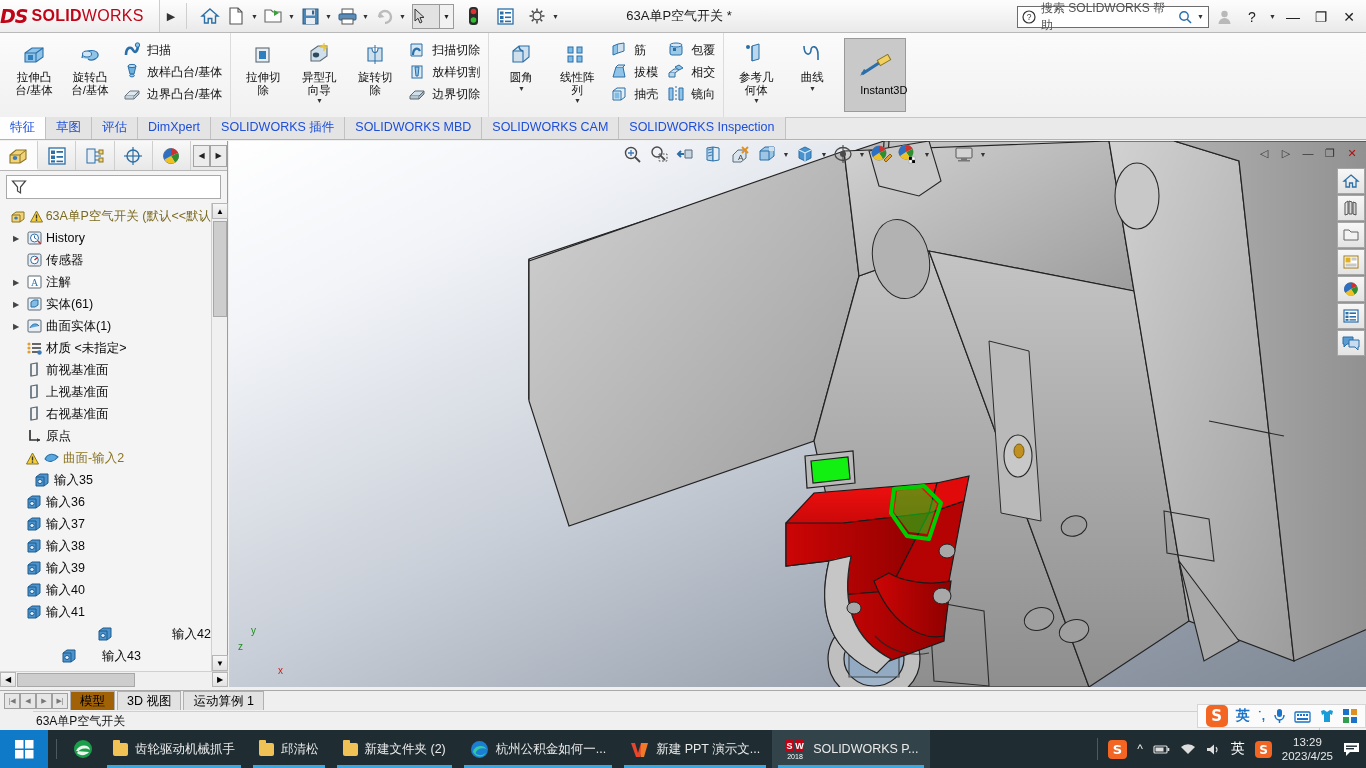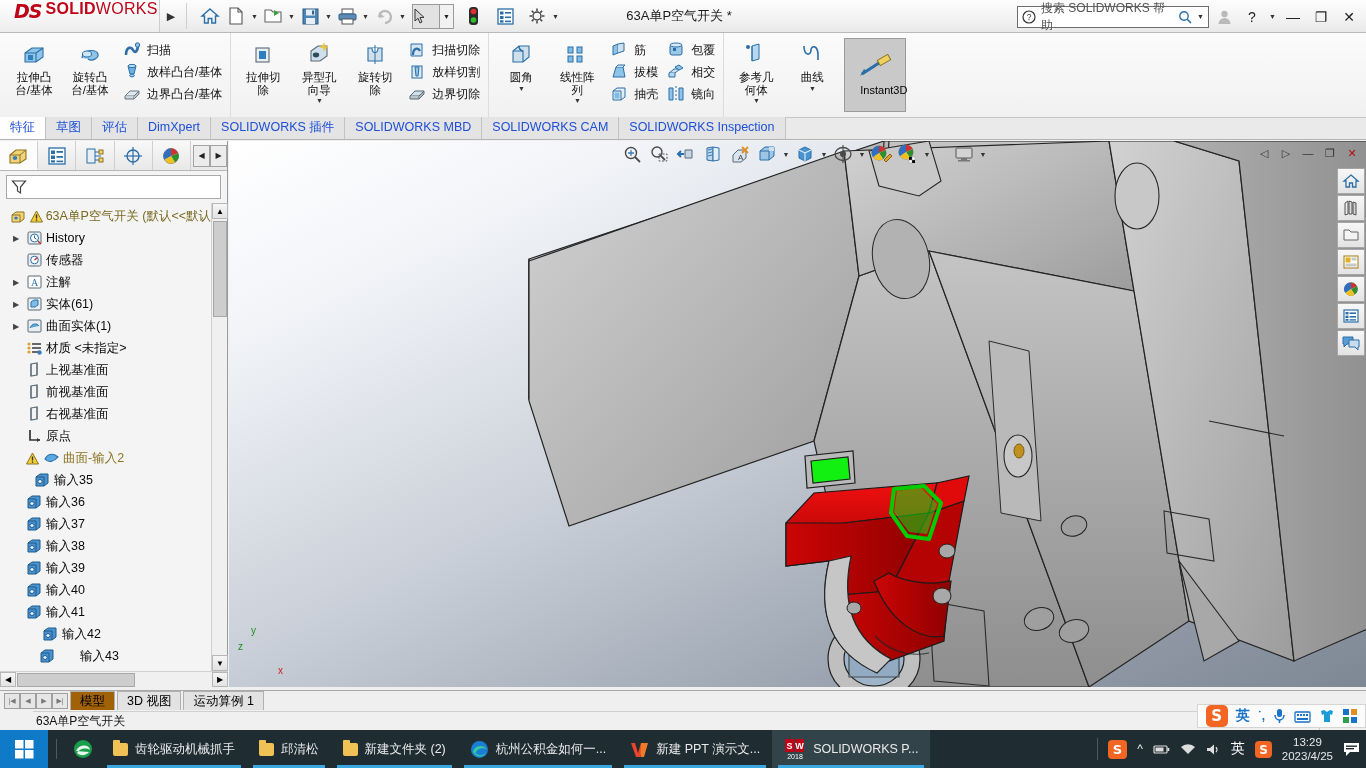--- a/index.html
+++ b/index.html
@@ -12,22 +12,22 @@
 
   
   .titlebar {
     position: absolute; left: 0; top: 0; width: 1366px; height: 33px;
     background: linear-gradient(to bottom,#fdfdfd 0%,#f3f3f3 55%,#e9e9e9 100%);
     border-bottom: 1px solid #b9b9b9;
     display: flex; align-items: center;
   }
   .sw-logo-box {
     width: 160px; height: 32px; background: linear-gradient(to bottom,#ffffff,#ededed);
-    border-right: 1px solid #cdcdcd; display: flex; align-items: flex-start;
-    padding-left: 14px; gap: 4px;
+    border-right: 1px solid #cdcdcd; display: flex; align-items: center;
+    gap: 4px;
   }
   .sw-logo-ds { color: #c00418; font-weight: bold; font-size: 19px; font-style: italic;
     letter-spacing: -1px; font-family: "DejaVu Sans", sans-serif; }
   .sw-logo-text { font-size: 16px; font-weight: bold; color: #c00418; letter-spacing: .3px; }
   .sw-logo-text .light { font-weight: normal; }
   .tb-arrow { width: 22px; text-align: center; color: #333; font-size: 11px; }
   .tb-sep { width: 1px; height: 26px; background: #cfcfcf; margin: 0 4px; }
   .tb-icons { display: flex; align-items: center; height: 33px; padding-left: 6px; }
   .tb-btn { width: 26px; height: 27px; display: flex; align-items: center; justify-content: center; }
   .tb-caret { width: 11px; height: 27px; display:flex; align-items:center; justify-content:center;
@@ -737,32 +737,32 @@
         </div>
         <div class="tnode" style="padding-left: 10px;">
           <span class="exp"></span>
           <span class="ico">
             <svg width="17" height="16" viewBox="0 0 17 16">
               <path d="M5 2 L11 1 L11 13 L5 14 Z" fill="none" stroke="#5a6a76" stroke-width="1.2"></path>
               <line x1="5" y1="2" x2="5" y2="14" stroke="#5a6a76"></line>
               <line x1="11" y1="1" x2="11" y2="13" stroke="#5a6a76"></line>
             </svg>
           </span>
-          <span>上视基准面</span>
+          <span>前视基准面</span>
         </div>
         <div class="tnode" style="padding-left: 10px;">
           <span class="exp"></span>
           <span class="ico">
             <svg width="17" height="16" viewBox="0 0 17 16">
               <path d="M5 2 L11 1 L11 13 L5 14 Z" fill="none" stroke="#5a6a76" stroke-width="1.2"></path>
               <line x1="5" y1="2" x2="5" y2="14" stroke="#5a6a76"></line>
               <line x1="11" y1="1" x2="11" y2="13" stroke="#5a6a76"></line>
             </svg>
           </span>
-          <span>前视基准面</span>
+          <span>上视基准面</span>
         </div>
         <div class="tnode" style="padding-left: 10px;">
           <span class="exp"></span>
           <span class="ico">
             <svg width="17" height="16" viewBox="0 0 17 16">
               <path d="M5 2 L11 1 L11 13 L5 14 Z" fill="none" stroke="#5a6a76" stroke-width="1.2"></path>
               <line x1="5" y1="2" x2="5" y2="14" stroke="#5a6a76"></line>
               <line x1="11" y1="1" x2="11" y2="13" stroke="#5a6a76"></line>
             </svg>
           </span>
@@ -864,32 +864,32 @@
           <span class="exp"></span>
           <span class="ico">
             <svg width="17" height="16" viewBox="0 0 17 16">
               <path d="M2 5 L6 2 L14 2 L14 11 L10 14 L2 14 Z" fill="#4a93cf" stroke="#1f5a8a" stroke-width="1"></path>
               <path d="M2 5 L10 5 L10 14" fill="none" stroke="#1f5a8a"></path>
               <ellipse cx="6" cy="9.5" rx="2.2" ry="2" fill="#dff0ff" stroke="#1f5a8a"></ellipse>
             </svg>
           </span>
           <span>输入41</span>
         </div>
-        <div class="tnode" style="padding-left: 26px;">
+        <div class="tnode" style="padding-left: 26px; justify-content: space-between;">
           <span class="exp"></span>
           <span class="ico">
             <svg width="17" height="16" viewBox="0 0 17 16">
               <path d="M2 5 L6 2 L14 2 L14 11 L10 14 L2 14 Z" fill="#4a93cf" stroke="#1f5a8a" stroke-width="1"></path>
               <path d="M2 5 L10 5 L10 14" fill="none" stroke="#1f5a8a"></path>
               <ellipse cx="6" cy="9.5" rx="2.2" ry="2" fill="#dff0ff" stroke="#1f5a8a"></ellipse>
             </svg>
           </span>
           <span>输入42</span>
         </div>
-        <div class="tnode" style="padding-left: 2px; gap: 24px;">
+        <div class="tnode" style="padding-left: 24px; gap: 24px;">
           <span class="exp"></span>
           <span class="ico">
             <svg width="17" height="16" viewBox="0 0 17 16">
               <path d="M2 5 L6 2 L14 2 L14 11 L10 14 L2 14 Z" fill="#4a93cf" stroke="#1f5a8a" stroke-width="1"></path>
               <path d="M2 5 L10 5 L10 14" fill="none" stroke="#1f5a8a"></path>
               <ellipse cx="6" cy="9.5" rx="2.2" ry="2" fill="#dff0ff" stroke="#1f5a8a"></ellipse>
             </svg>
           </span>
           <span>输入43</span>
         </div>

